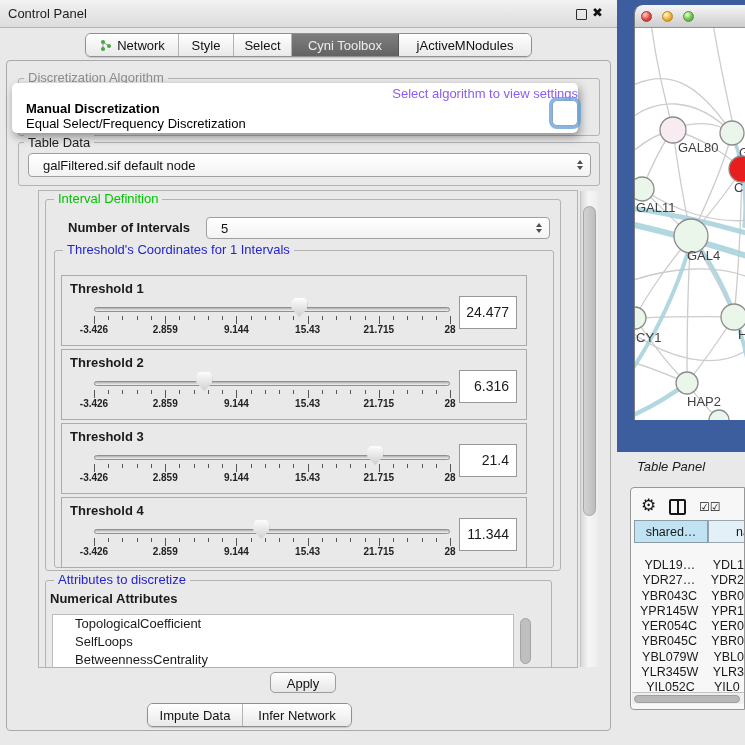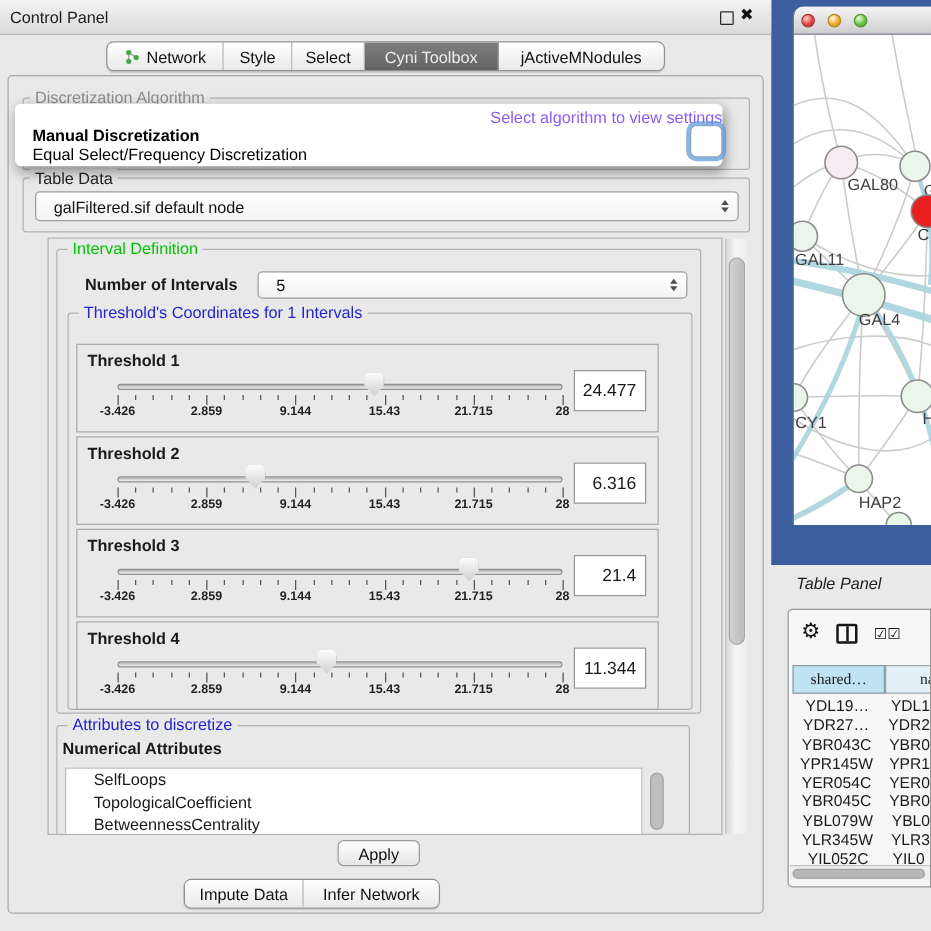--- a/index.html
+++ b/index.html
@@ -94,21 +94,21 @@
   .tl.green{left:48px;background:radial-gradient(circle at 35% 30%,#d2f5b9 12%,#69c34a 55%,#4b9830);border:1px solid #55962f;}
   .net-canvas{position:absolute;left:0;top:23px;width:111px;height:392px;background:#fff;overflow:hidden;}
 
   .tp-title{left:637px;top:459px;font-size:13px;color:#1c1c1c;font-style:italic;}
   .tp-window{left:630px;top:487px;width:115px;height:223px;background:#f7f7f7;border:1px solid #979797;
     border-radius:4px 0 0 4px;overflow:hidden;}
   .gear-icon{position:absolute;left:10px;top:7px;font-size:17px;color:#161616;font-family:"DejaVu Sans",sans-serif;}
   .colsplit-icon{position:absolute;left:38px;top:11px;width:17px;height:16px;border:2px solid #161616;border-radius:2px;}
   .colsplit-icon::after{content:"";position:absolute;left:50%;top:0;width:2px;height:100%;background:#161616;transform:translateX(-50%);}
   .checks-icon{position:absolute;left:68px;top:12px;font-size:12px;letter-spacing:0;color:#161616;font-family:"DejaVu Sans",sans-serif;}
-  .tp-header{position:absolute;left:0;top:44px;width:100%;height:23px;font-family:Liberation Serif, serif;}
+  .tp-header{position:absolute;left:0;top:32px;width:100%;height:23px;}
   .tp-th{position:absolute;top:0;height:23px;font-size:12.5px;display:flex;align-items:center;justify-content:center;}
   .tp-th1{left:3px;width:74px;background:#c0e3f3;border:1px solid #8d9ba3;}
   .tp-th2{left:77px;width:60px;background:#e3f0f7;border:1px solid #9aa6ad;justify-content:flex-start;padding-left:27px;}
   .tp-rows{position:absolute;left:0;top:70px;width:100%;height:134px;overflow:hidden;}
   .tp-row{display:flex;height:15.3px;font-size:12.5px;}
   .tp-c1{width:79px;text-align:center;line-height:15.3px;}
   .tp-c2{padding-left:4px;line-height:15.3px;}
   .tp-hscroll{position:absolute;left:1px;top:204px;width:113px;height:12px;background:#efefef;border-top:1px solid #c2c2c2;}
   .tp-hthumb{position:absolute;left:2px;top:2px;width:106px;height:8px;border-radius:4px;background:#b8b8b8;border:1px solid #9f9f9f;}
 </style>
@@ -475,22 +475,22 @@
               <div class="th-value">11.344</div>
             </div>
           </div>
       </div>
     </div>
 
     <div class="group" style="left:6px;top:389px;width:507px;height:120px;">
       <span class="glabel blue" style="left:8px;top:-9px;">Attributes to discretize</span>
       <span class="attr-sublabel" style="left:4px;top:10px;">Numerical Attributes</span>
       <div class="attr-list" style="left:6px;top:33px;width:462px;height:90px;" id="attrlist">
+          <div class="attr-item">TopologicalCoefficient</div>
           <div class="attr-item">SelfLoops</div>
-          <div class="attr-item">TopologicalCoefficient</div>
           <div class="attr-item">BetweennessCentrality</div>
         </div>
       <div class="attr-thumb" style="left:474px;top:37px;"></div>
     </div>
   </div>
 
   <div class="abs vscroll">
     <div class="vthumb"></div>
   </div>
 

